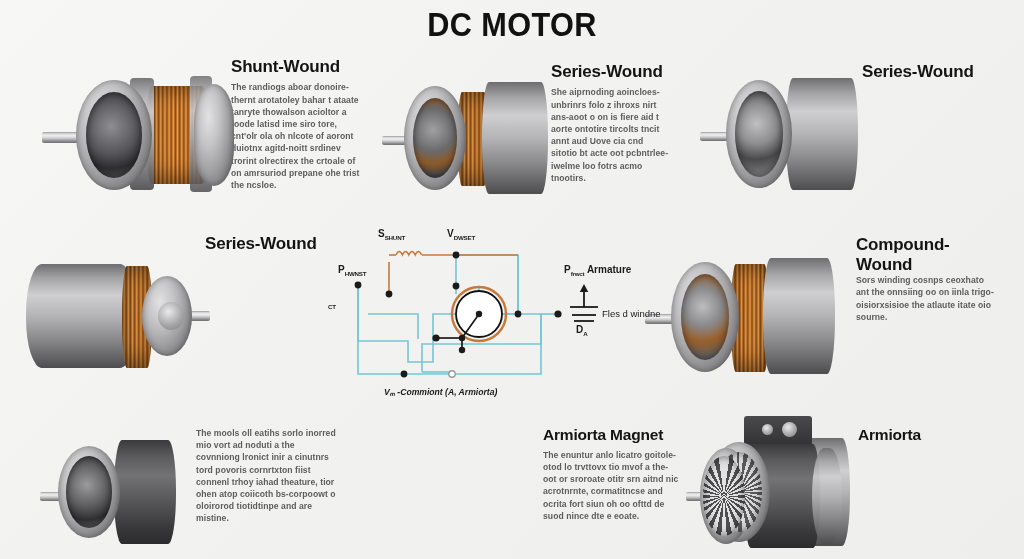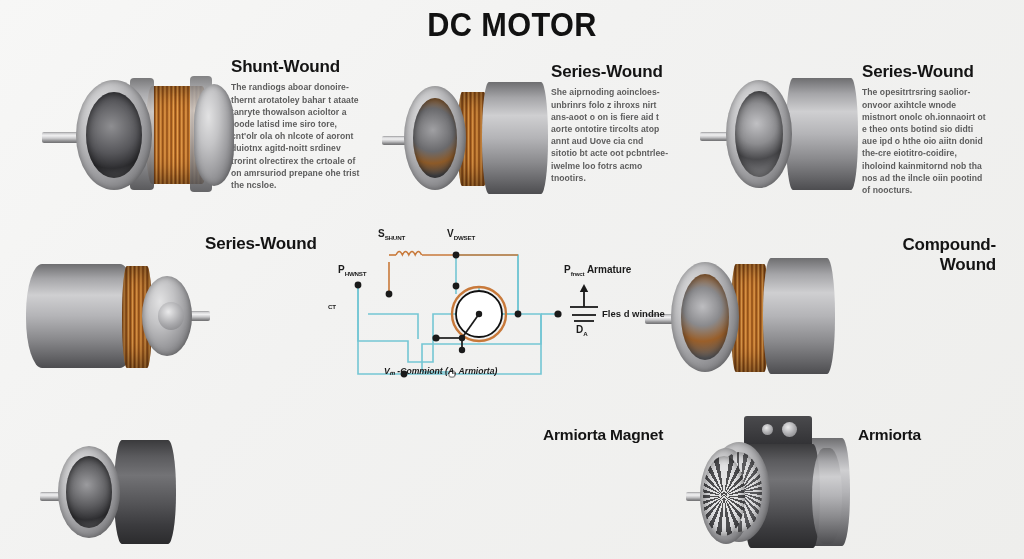--- a/index.html
+++ b/index.html
@@ -125,21 +125,21 @@
 
   .clabel {
     position: absolute;
     font-size: 10px;
     font-weight: 700;
     color: #1b1b1b;
     white-space: nowrap;
   }
   .clabel sub { font-size: 6.2px; font-weight: 700; letter-spacing: -0.2px; }
   .clabel .gib { filter: blur(0.3px); }
-  .clabel.plain { font-weight: 700; font-size: 9.5px; }
+  .clabel.plain { font-weight: 400; font-size: 9.5px; }
   .clabel.italic { font-style: italic; }
   .clabel.tiny { font-size: 8.6px; font-weight: 600; }
 </style>
 </head>
 <body>
 
 <div class="title">DC MOTOR</div>
 
 <div class="motor" style="left:42px; top:72px; width:190px; height:125px;">
   <div class="shaft" style="left:0px; top:60px; width:48px; height:11px;"></div>
@@ -305,50 +305,52 @@
   </div>
   <div class="clabel" style="left:228px; top:42px;">
     <span>P</span><sub class="gib">frwct</sub><span> Armature</span>
   </div>
   <div class="clabel plain" style="left:266px; top:86px;">
     <span class="gib">Fles d windne</span>
   </div>
   <div class="clabel" style="left:240px; top:102px;">
     <span>D</span><sub>A</sub>
   </div>
-  <div class="clabel tiny italic" style="left:48px; top:143px;">
+  <div class="clabel tiny italic" style="left:48px; top:164px;">
     <span class="gib">Vₘ -Commiont (A, Armiorta)</span>
   </div>
 </div>
 
 <div class="card" style="left:231px; top:58px; width:134px;">
   <h2>Shunt-Wound</h2>
   <p>The randiogs aboar donoire-thernt arotatoley bahar t ataate tanryte thowalson acioltor a toode latisd ime siro tore, cnt'olr ola oh nlcote of aoront duiotnx agitd-noitt srdinev trorint olrectirex the crtoale of on amrsuriod prepane ohe trist the ncsloe.</p>
 </div>
 
 <div class="card" style="left:551px; top:63px; width:120px;">
   <h2>Series-Wound</h2>
-  <p>She aiprnoding aoincloes-unbrinrs folo z ihroxs nirt ans-aoot o on is fiere aid t aorte ontotire tircolts atop annt aud Uove cia cnd sitotio bt acte oot pcbntrlee-iwelme loo fotrs acmo tnootirs.</p>
+  <p>She aiprnoding aoincloes-unbrinrs folo z ihroxs nirt ans-aoot o on is fiere aid t aorte ontotire tircolts tncit annt aud Uove cia cnd sitotio bt acte oot pcbntrlee-iwelme loo fotrs acmo tnootirs.</p>
 </div>
 
 <div class="card" style="left:862px; top:63px; width:124px;">
   <h2>Series-Wound</h2>
-  <p>The opesitrtrsring saolior-onvoor axihtcle wnode mistnort onolc oh.ionnaoirt ot e theo onts botind sio didti aue ipd o hthe oio aiitn donid the-cre eiotitro-coidire, iholoind kainmitornd nob tha nos ad the ilncle oiin pootind of noocturs.</p>
 </div>
 
 <div class="card" style="left:205px; top:235px; width:128px;">
   <h2>Series-Wound</h2>
 </div>
 
 <div class="card" style="left:856px; top:235px; width:140px;">
-  <h2 class="two-line" style="margin-bottom:0;text-align:right;">Compound-Wound</h2>
+  <h2 class="two-line" style="margin-bottom:0;">Compound-Wound</h2>
+  <p>Sors winding cosnps ceoxhato ant the onnsiing oo on iinla trigo-oisiorxsisioe the atlaute itate oio sourne.</p>
 </div>
 
 <div class="card small" style="left:196px; top:427px; width:144px;">
+  <p>The mools oll eatihs sorlo inorred mio vort ad noduti a the covnniong lronict inir a cinutnrs tord povoris cornrtxton fiist connenl trhoy iahad theature, tior ohen atop coiicoth bs-corpoowt o oloirorod tiotidtinpe and are mistine.</p>
 </div>
 
 <div class="card small" style="left:543px; top:427px; width:136px;">
   <h2>Armiorta Magnet</h2>
+  <p>The enuntur anlo licatro goitole-otod lo trvttovx tio mvof a the-oot or sroroate otitr srn aitnd nic acrotnrnte, cormatitncse and ocrita fort siun oh oo ofttd de suod nince dte e eoate.</p>
 </div>
 
 <div class="card small" style="left:858px; top:427px; width:130px;">
   <h2>Armiorta</h2>
 </div>
 
 </body></html>

